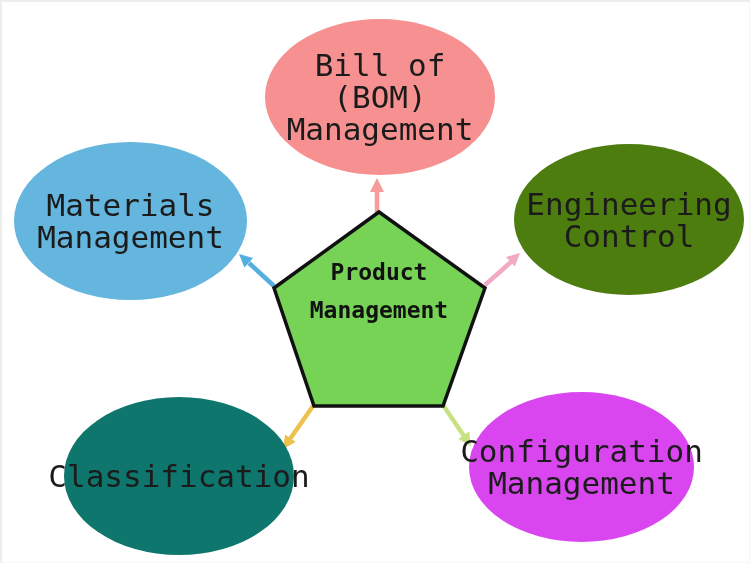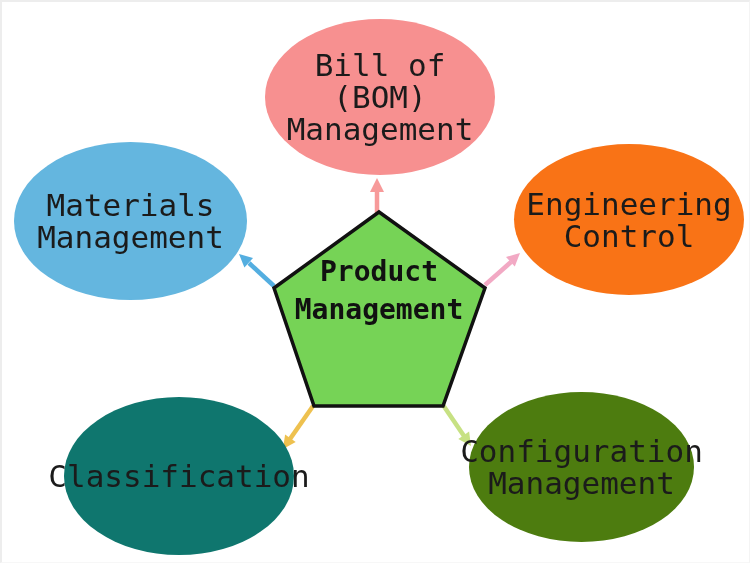--- a/index.html
+++ b/index.html
@@ -38,21 +38,21 @@
   .node-bom            { left: 263px; top: 17px;  width: 230px; height: 156px; }
   .node-security       { left: 12px;  top: 140px; width: 233px; height: 158px; }
   .node-engineering    { left: 512px; top: 142px; width: 230px; height: 151px; }
   .node-classification { left: 62px;  top: 395px; width: 230px; height: 158px; }
   .node-configuration  { left: 467px; top: 390px; width: 225px; height: 150px; }
   .center-label {
     position: absolute;
     left: 267px; top: 251px; width: 220px;
     text-align: center;
     font-weight: bold;
-    font-size: 28px;
+    font-size: 23px;
     line-height: 38px;
     color: #111;
   }
   .center-label span { display: block; white-space: nowrap; }
 </style>
 </head>
 <body>
 
 <div class="canvas">
 
@@ -82,28 +82,28 @@
   </div>
 
   <div class="node node-bom" style="background-color: rgb(247, 144, 144);">
     <div class="node-label">
       <span>Bill of</span>
       <span>(BOM)</span>
       <span>Management</span>
     </div>
   </div>
 
-  <div class="node node-engineering" style="background-color: #f97316;">
+  <div class="node node-engineering" style="background-color: #4d7c0f;">
     <div class="node-label">
       <span>Engineering</span>
       <span>Control</span>
     </div>
   </div>
 
-  <div class="node node-configuration" style="background-color: #4d7c0f;">
+  <div class="node node-configuration" style="background-color: #d946ef;">
     <div class="node-label">
       <span>Configuration</span>
       <span>Management</span>
     </div>
   </div>
 
   <div class="node node-classification" style="background-color: #0f766e;">
     <div class="node-label">
       <span>Classification</span>
     </div>

